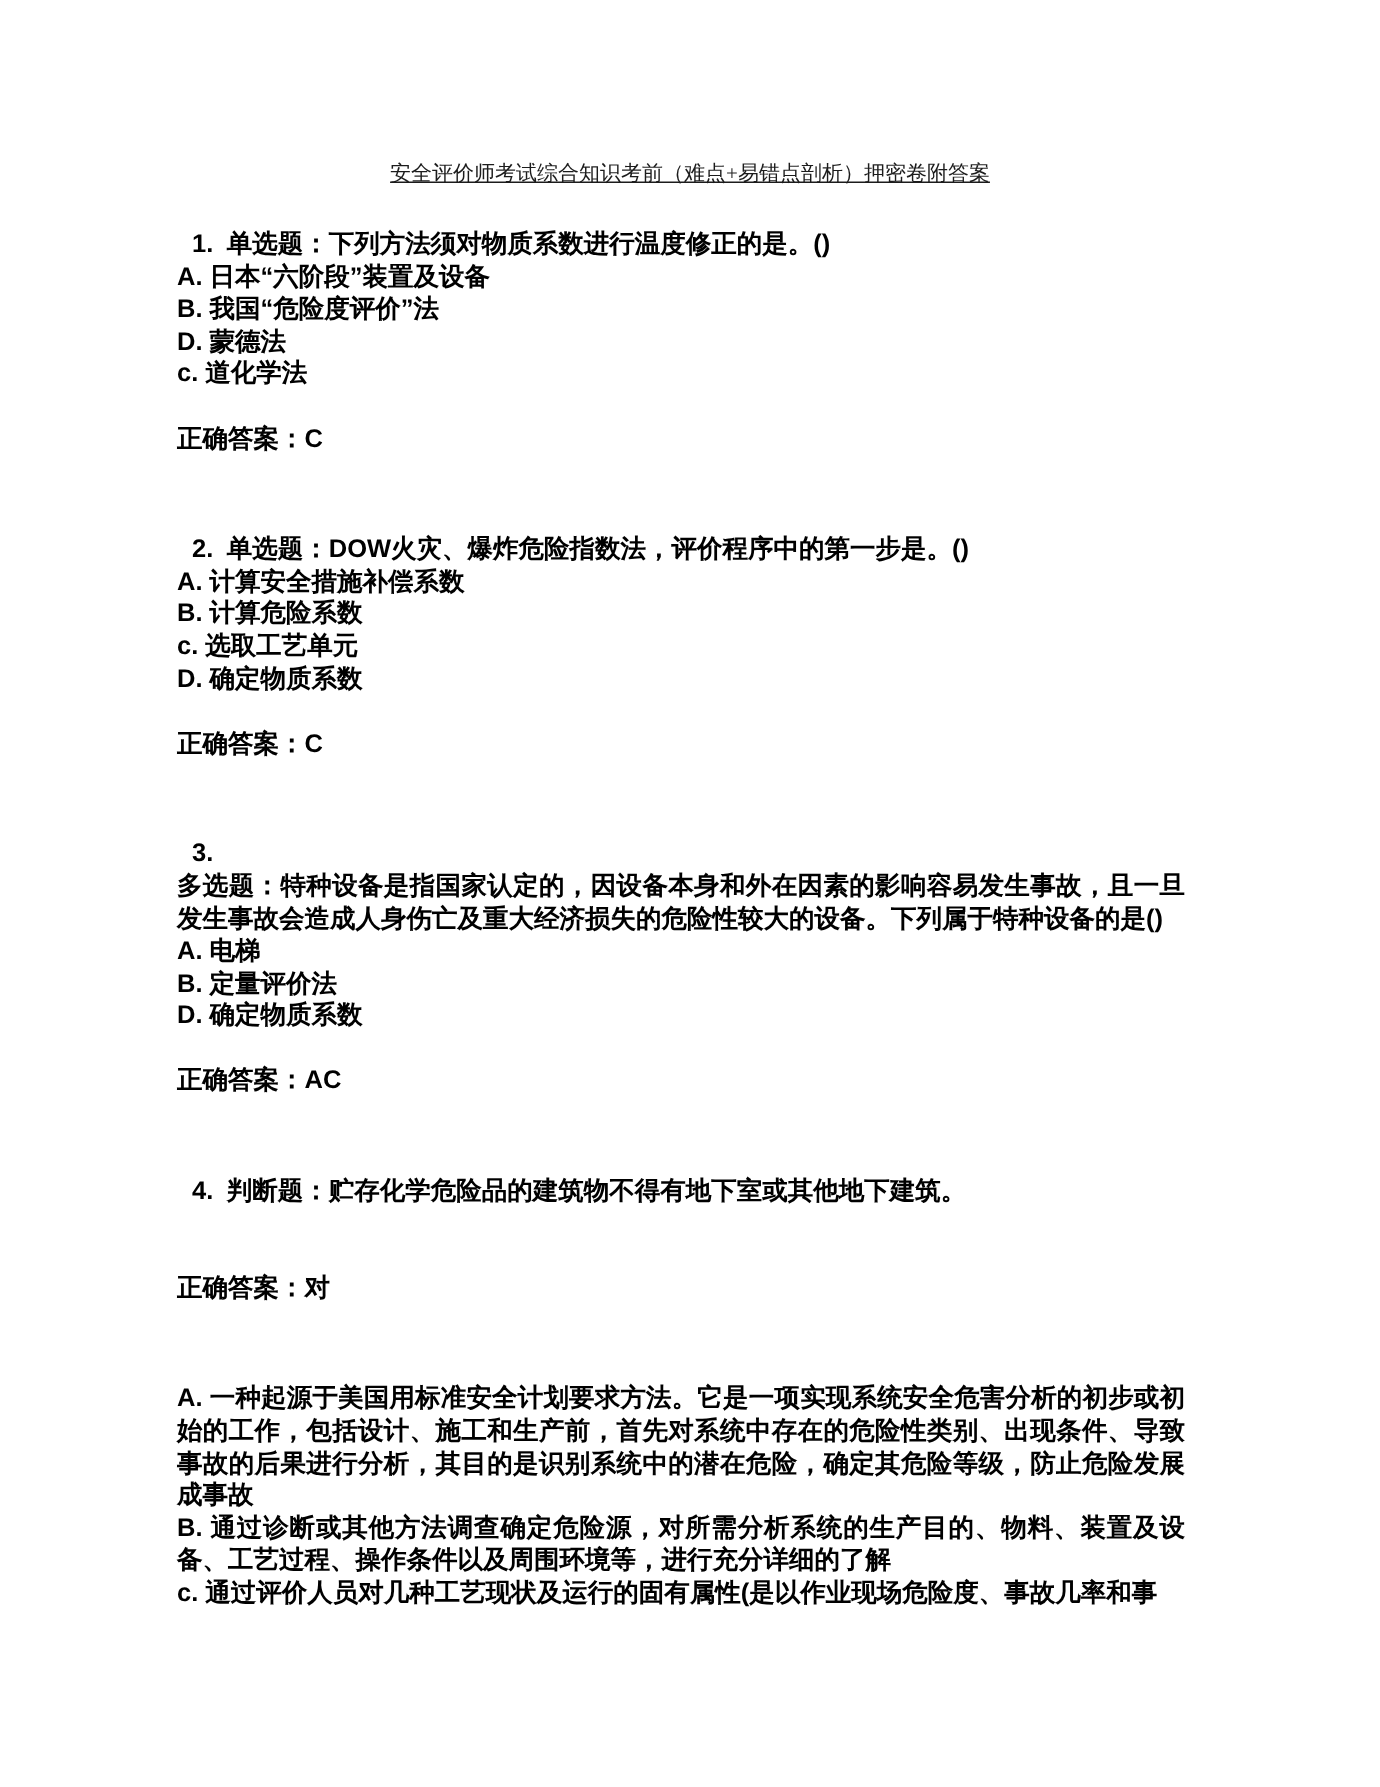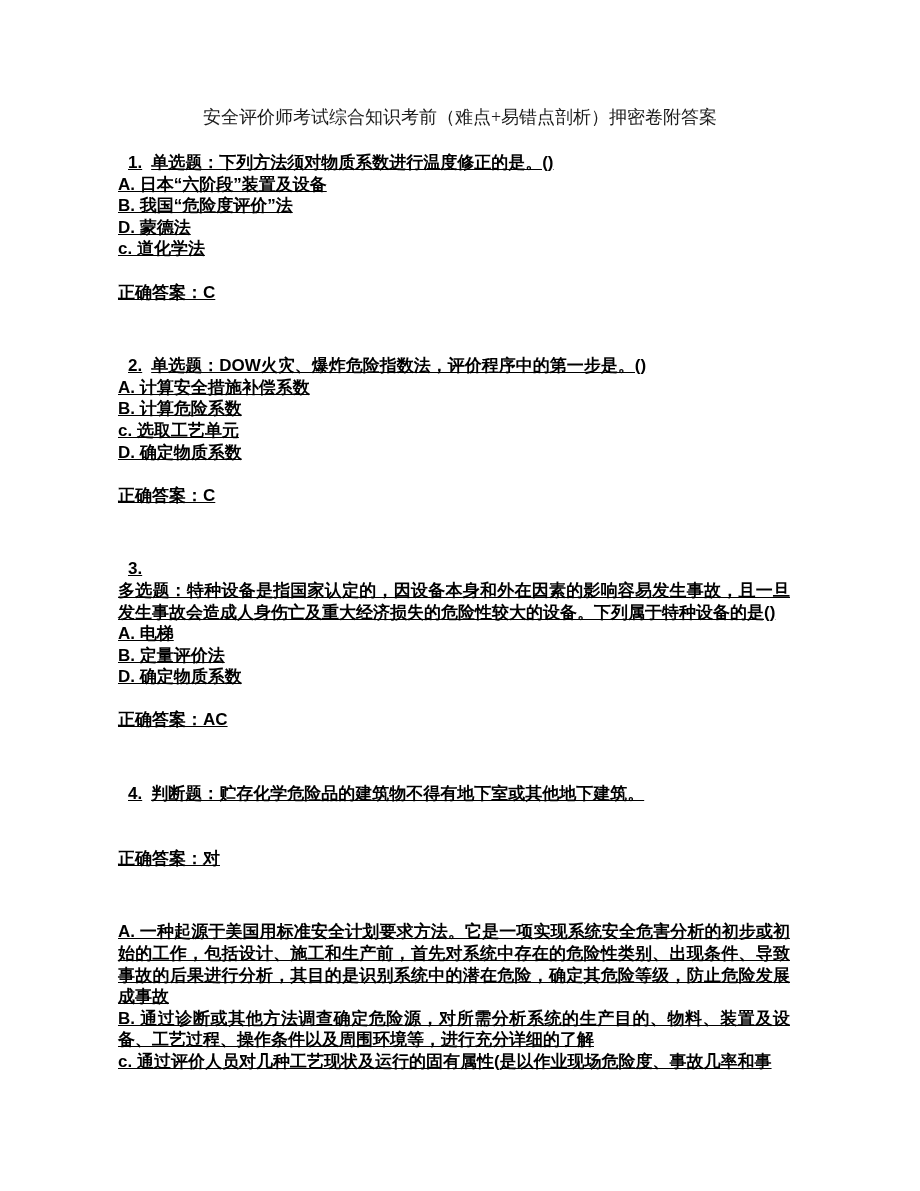--- a/index.html
+++ b/index.html
@@ -17,31 +17,31 @@
     line-height: 21.6px;
   }
   .doc-title {
     position: absolute;
     top: 105px;
     left: 0;
     right: 0;
     text-align: center;
     font-family: "Liberation Serif", "DejaVu Serif", serif;
     font-weight: 400;
-    font-size: 18px;
+    font-size: 14px;
     line-height: 24px;
     color: #1c1c1c;
+    text-decoration: underline;
   }
   .content {
     position: absolute;
     left: 118px;
     top: 152px;
     width: 672px;
     text-align: justify;
-    text-decoration: underline;
   }
   .q { margin-top: 52px; }
   .q:first-child { margin-top: 0; }
   .line { min-height: 21.6px; }
   .indent { padding-left: 10px; }
   .num { margin-right: 9px; }
   .ans { margin-top: 21.6px; }
   .ans.gap2 { margin-top: 43.2px; }
 </style>
 </head>

